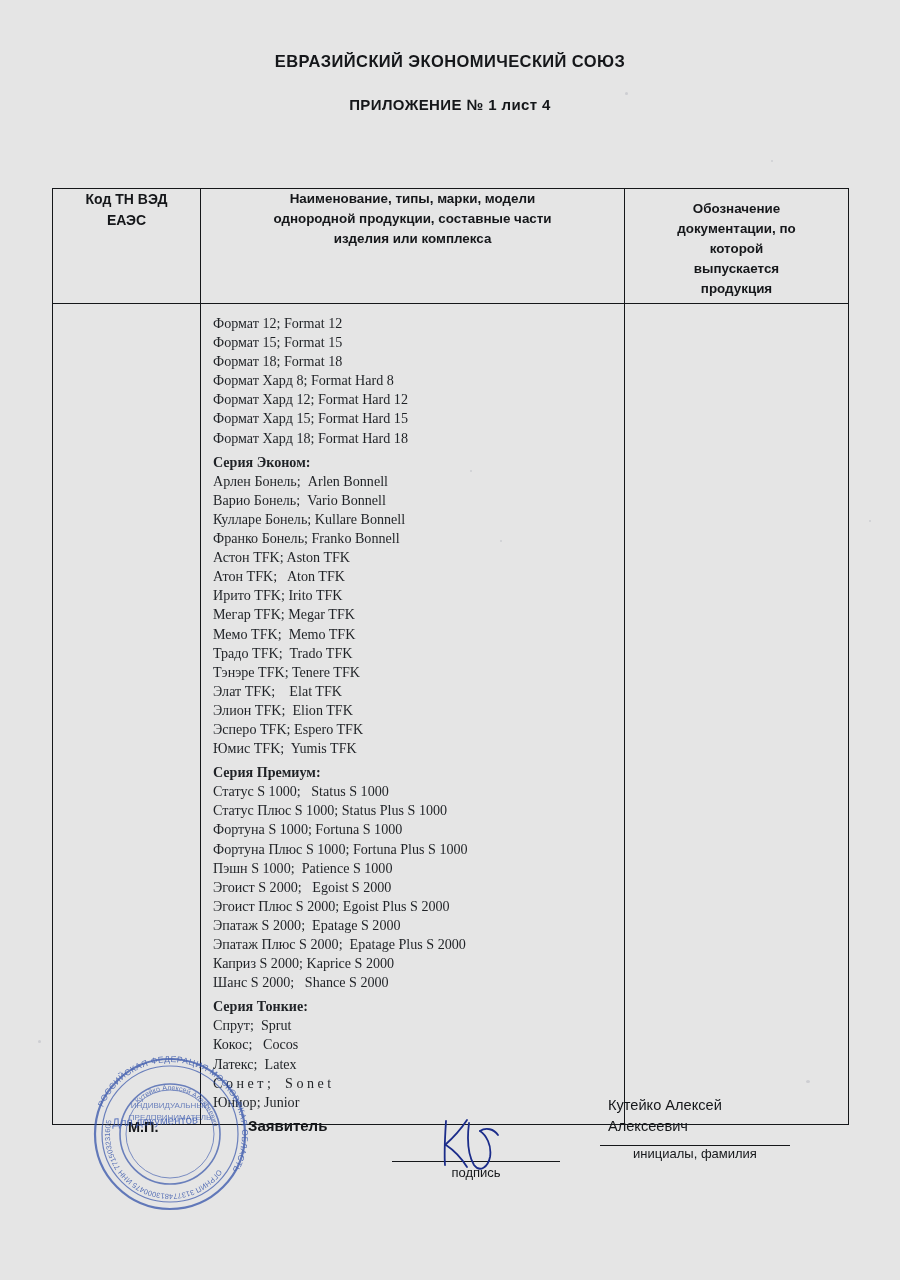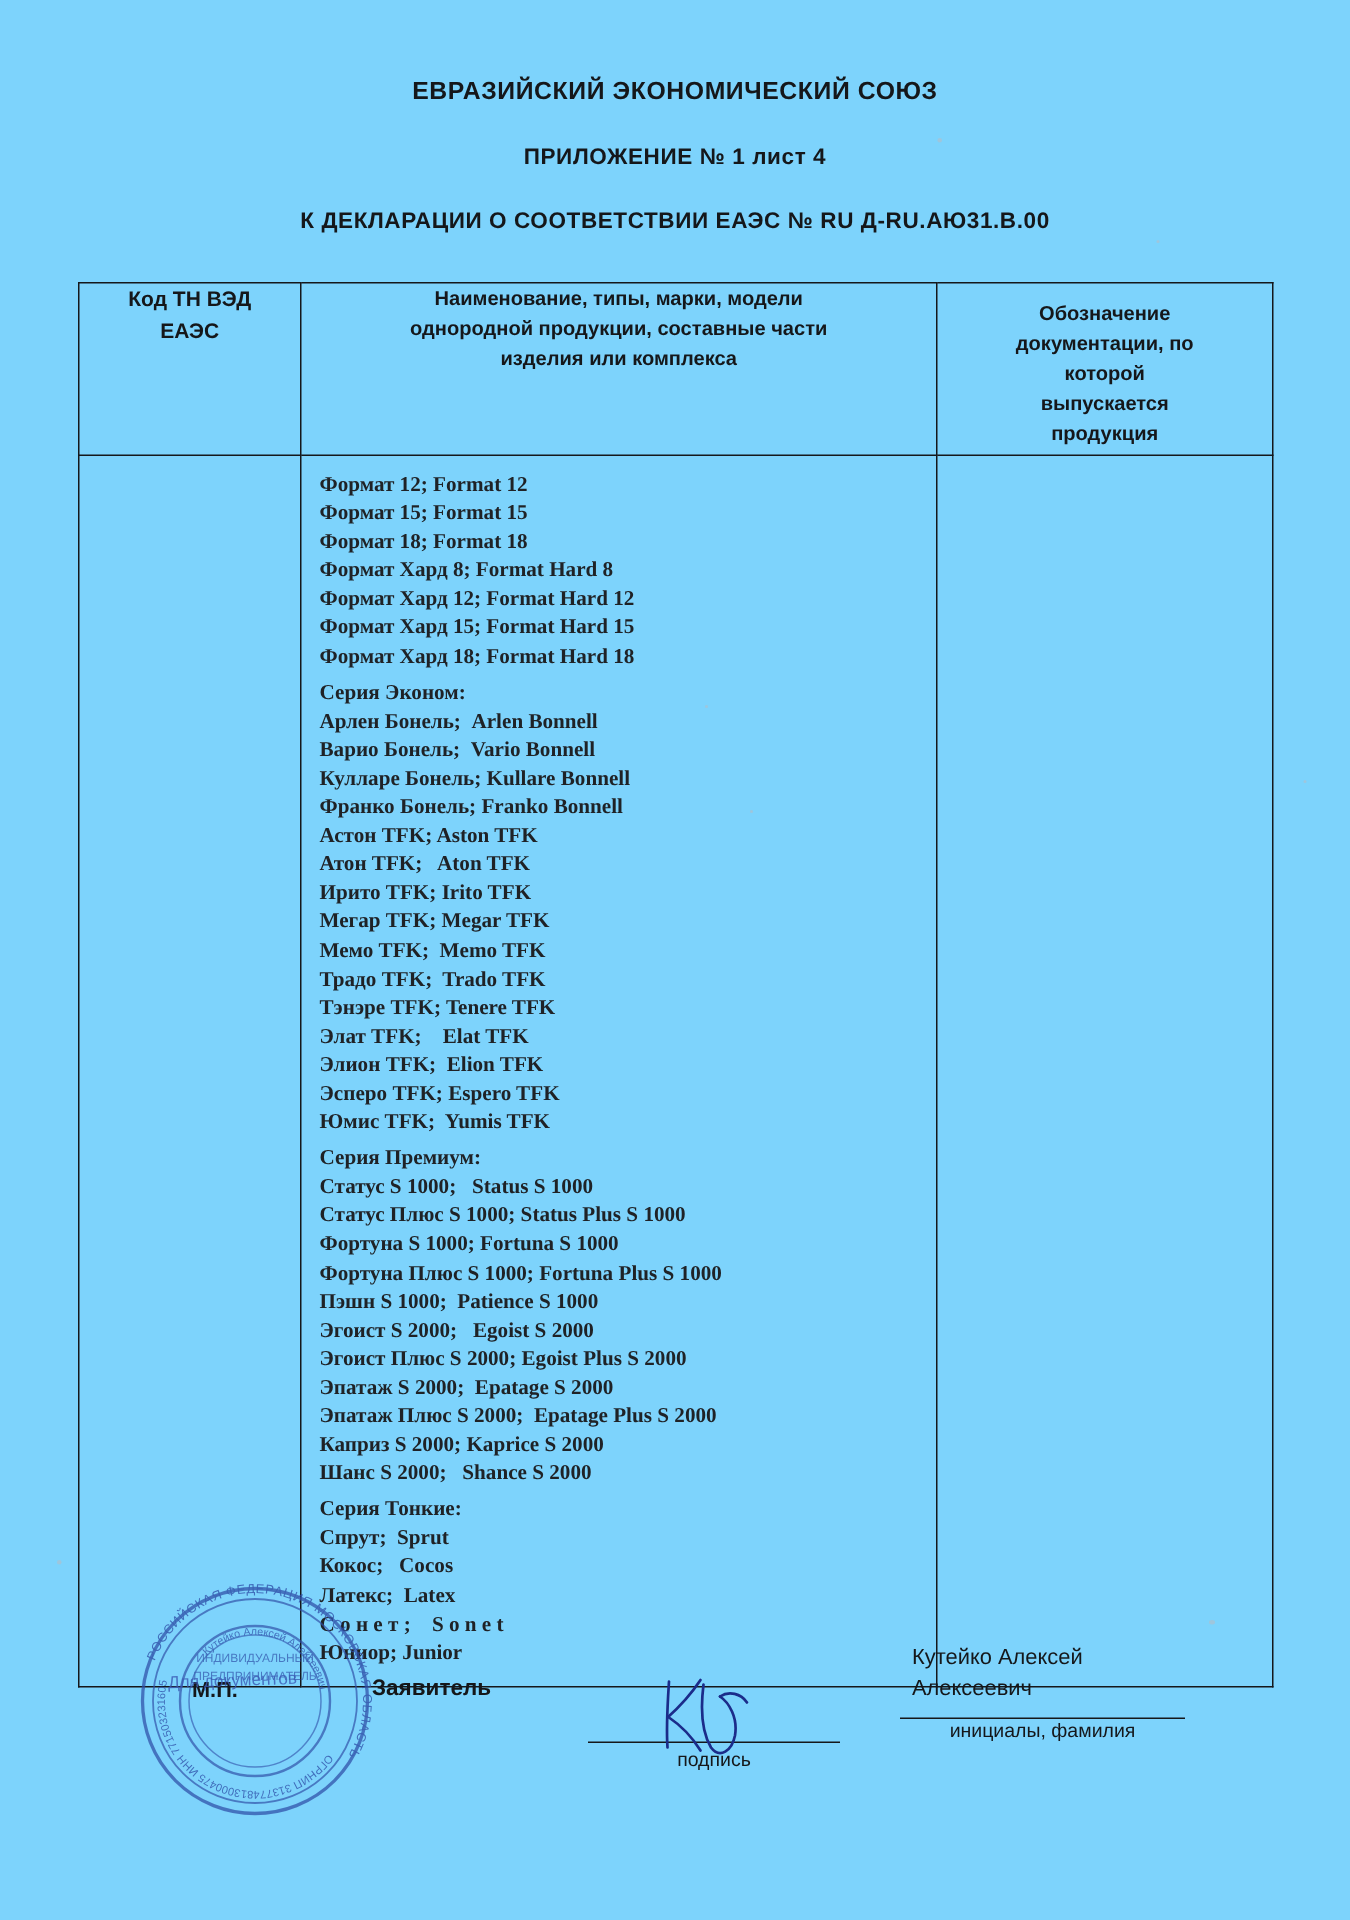--- a/index.html
+++ b/index.html
@@ -11,21 +11,21 @@
     width: 900px;
     height: 1280px;
     position: relative;
     font-family: "Liberation Serif", serif;
     color: #1a1a1a;
     overflow: hidden;
   }
   .page {
     position: absolute;
     inset: 0;
-    background: #7dd3fc;
+    background: #e5e5e5;
   }
   
   .speck {
     position: absolute;
     background: #b9bcc2;
     border-radius: 50%;
     opacity: .55;
   }
 
   .heading-block {
@@ -80,21 +80,21 @@
   td.body-cell {
     height: 700px;
   }
   .list {
     padding: 10px 8px 12px 12px;
     font-family: "Liberation Serif", serif;
     font-size: 14.1px;
     line-height: 19.1px;
     color: #1f2226;
   }
-  .list .row { white-space: pre; font-weight: bold; }
+  .list .row { white-space: pre; }
   .list .row.series {
     font-weight: bold;
     margin-top: 5px;
   }
 
   
   .sig-area {
     position: absolute;
     left: 0;
     right: 0;
@@ -203,21 +203,20 @@
   <div class="speck" style="left:771px;top:160px;width:2px;height:2px;"></div>
   <div class="speck" style="left:38px;top:1040px;width:3px;height:3px;"></div>
   <div class="speck" style="left:869px;top:520px;width:2px;height:2px;"></div>
   <div class="speck" style="left:806px;top:1080px;width:4px;height:3px;"></div>
   <div class="speck" style="left:500px;top:540px;width:2px;height:2px;"></div>
   <div class="speck" style="left:470px;top:470px;width:2px;height:2px;"></div>
 
   <div class="heading-block">
     <div class="h-line h1">ЕВРАЗИЙСКИЙ ЭКОНОМИЧЕСКИЙ СОЮЗ</div>
     <div class="h-line h2">ПРИЛОЖЕНИЕ № 1 лист 4</div>
-    <div class="h-line h3">К ДЕКЛАРАЦИИ О СООТВЕТСТВИИ ЕАЭС № RU Д-RU.АЮ31.В.00</div>
   </div>
 
   <table class="doc">
     <colgroup>
       <col class="col1">
         <col class="col2">
         <col class="col3">
     </colgroup>
     <thead>
       <tr>

